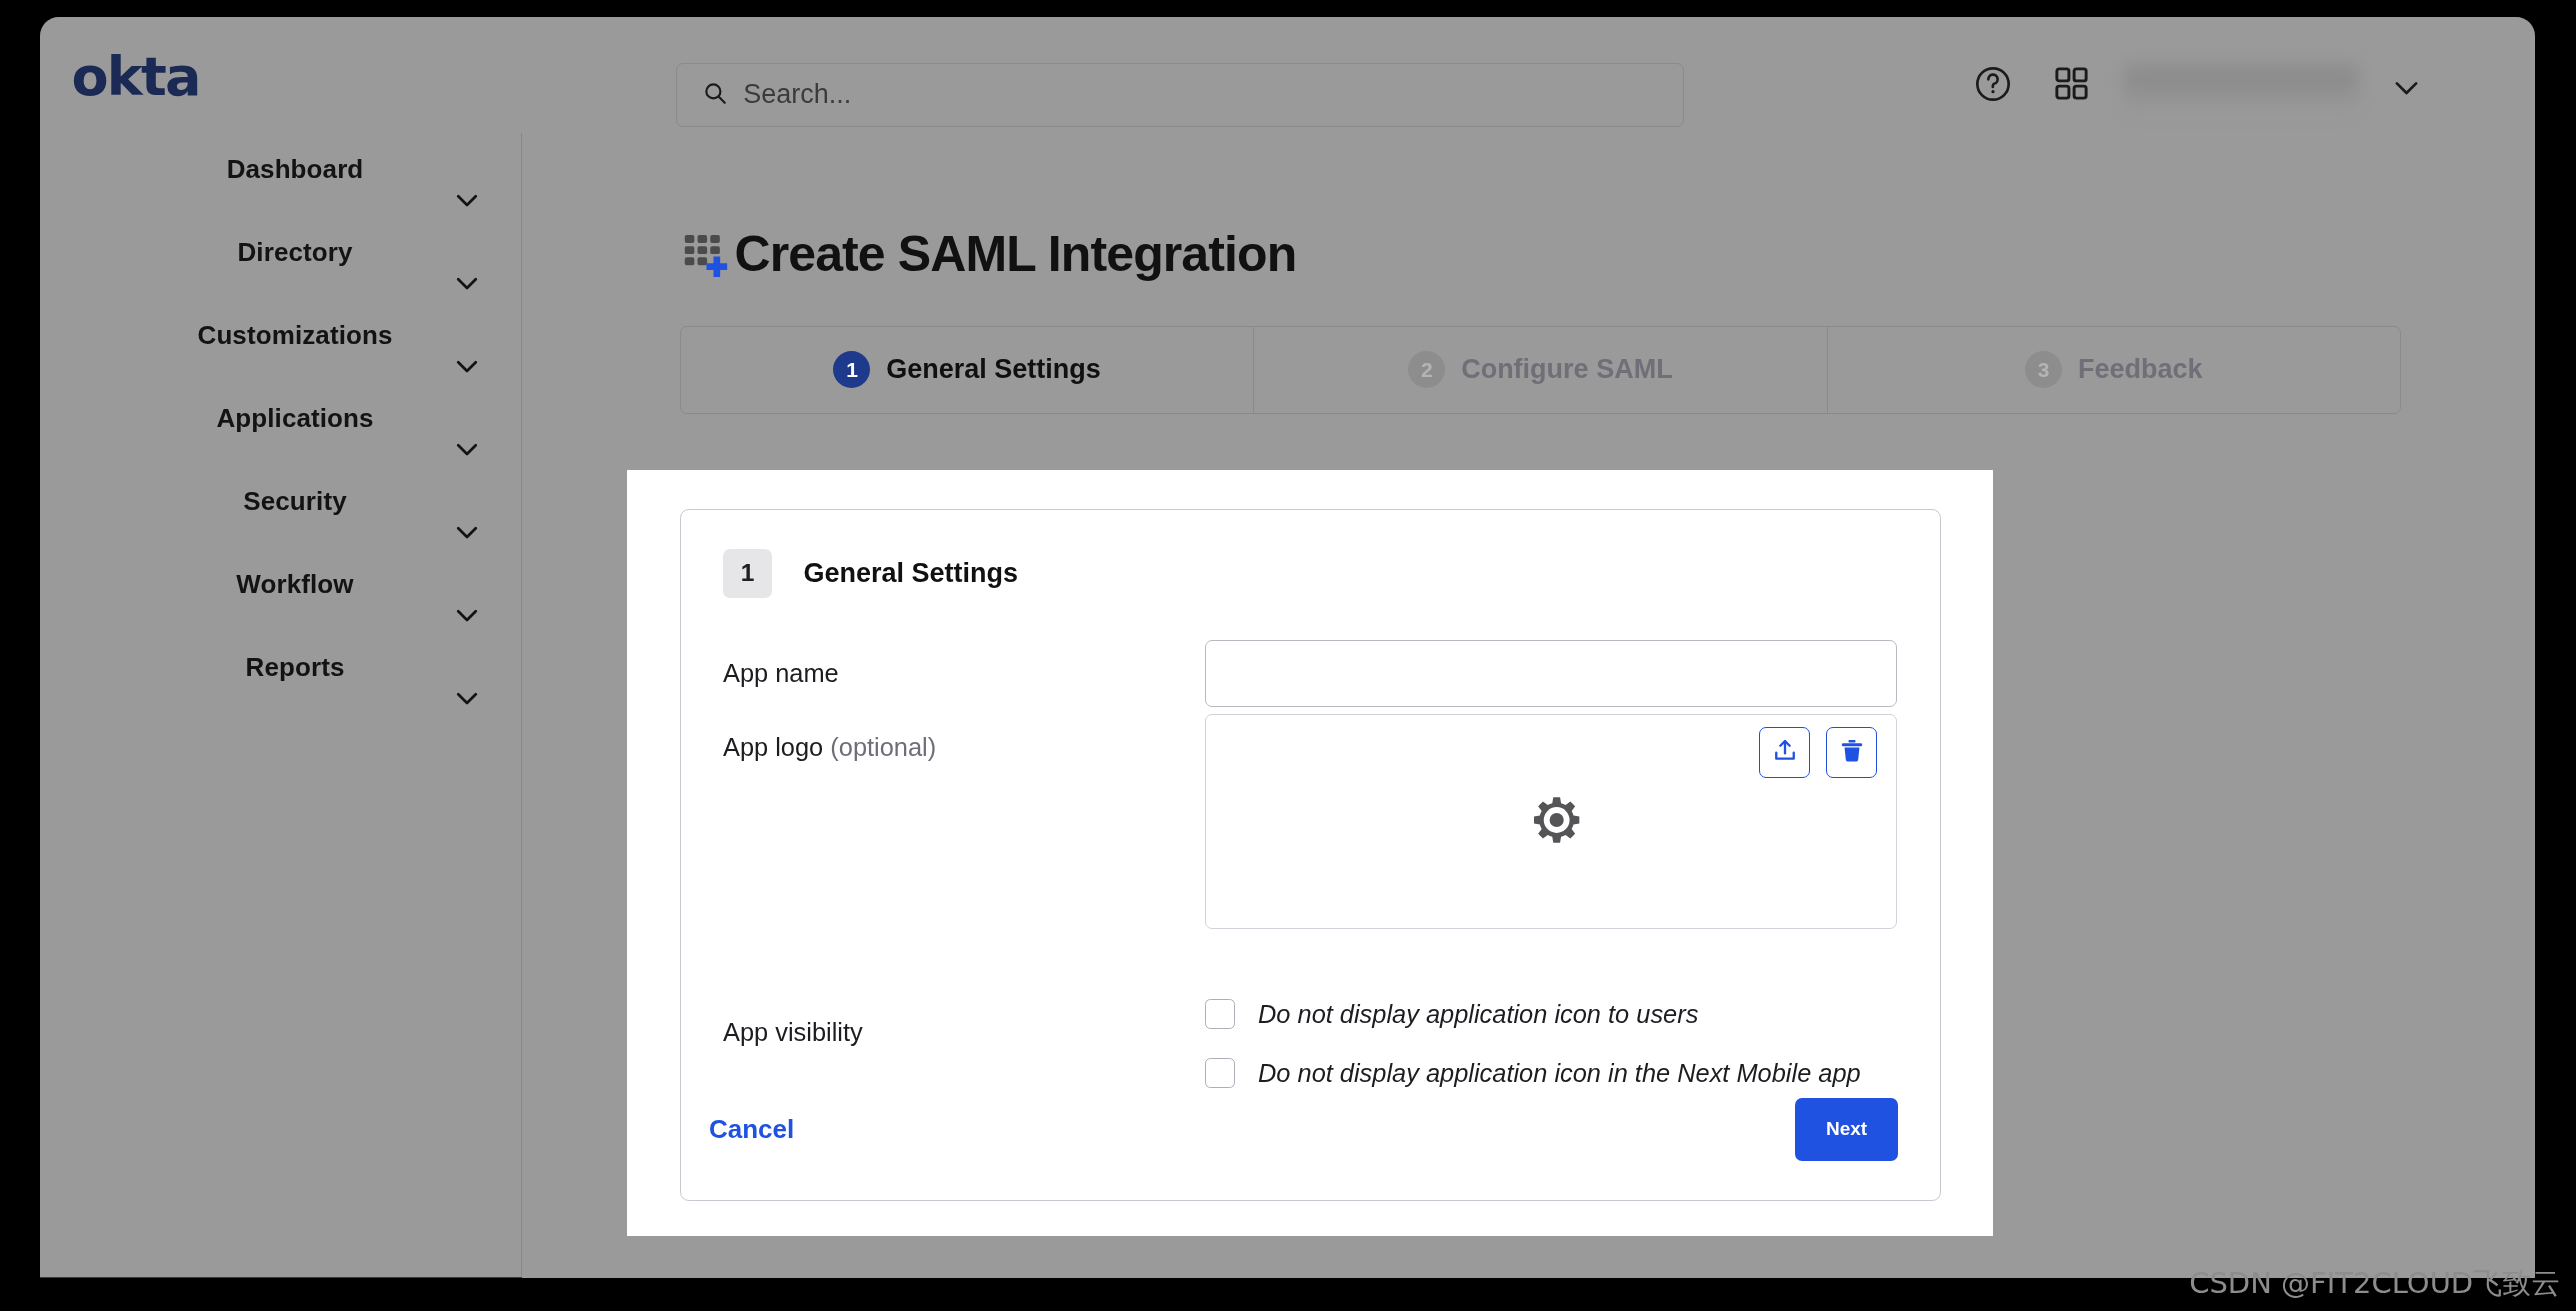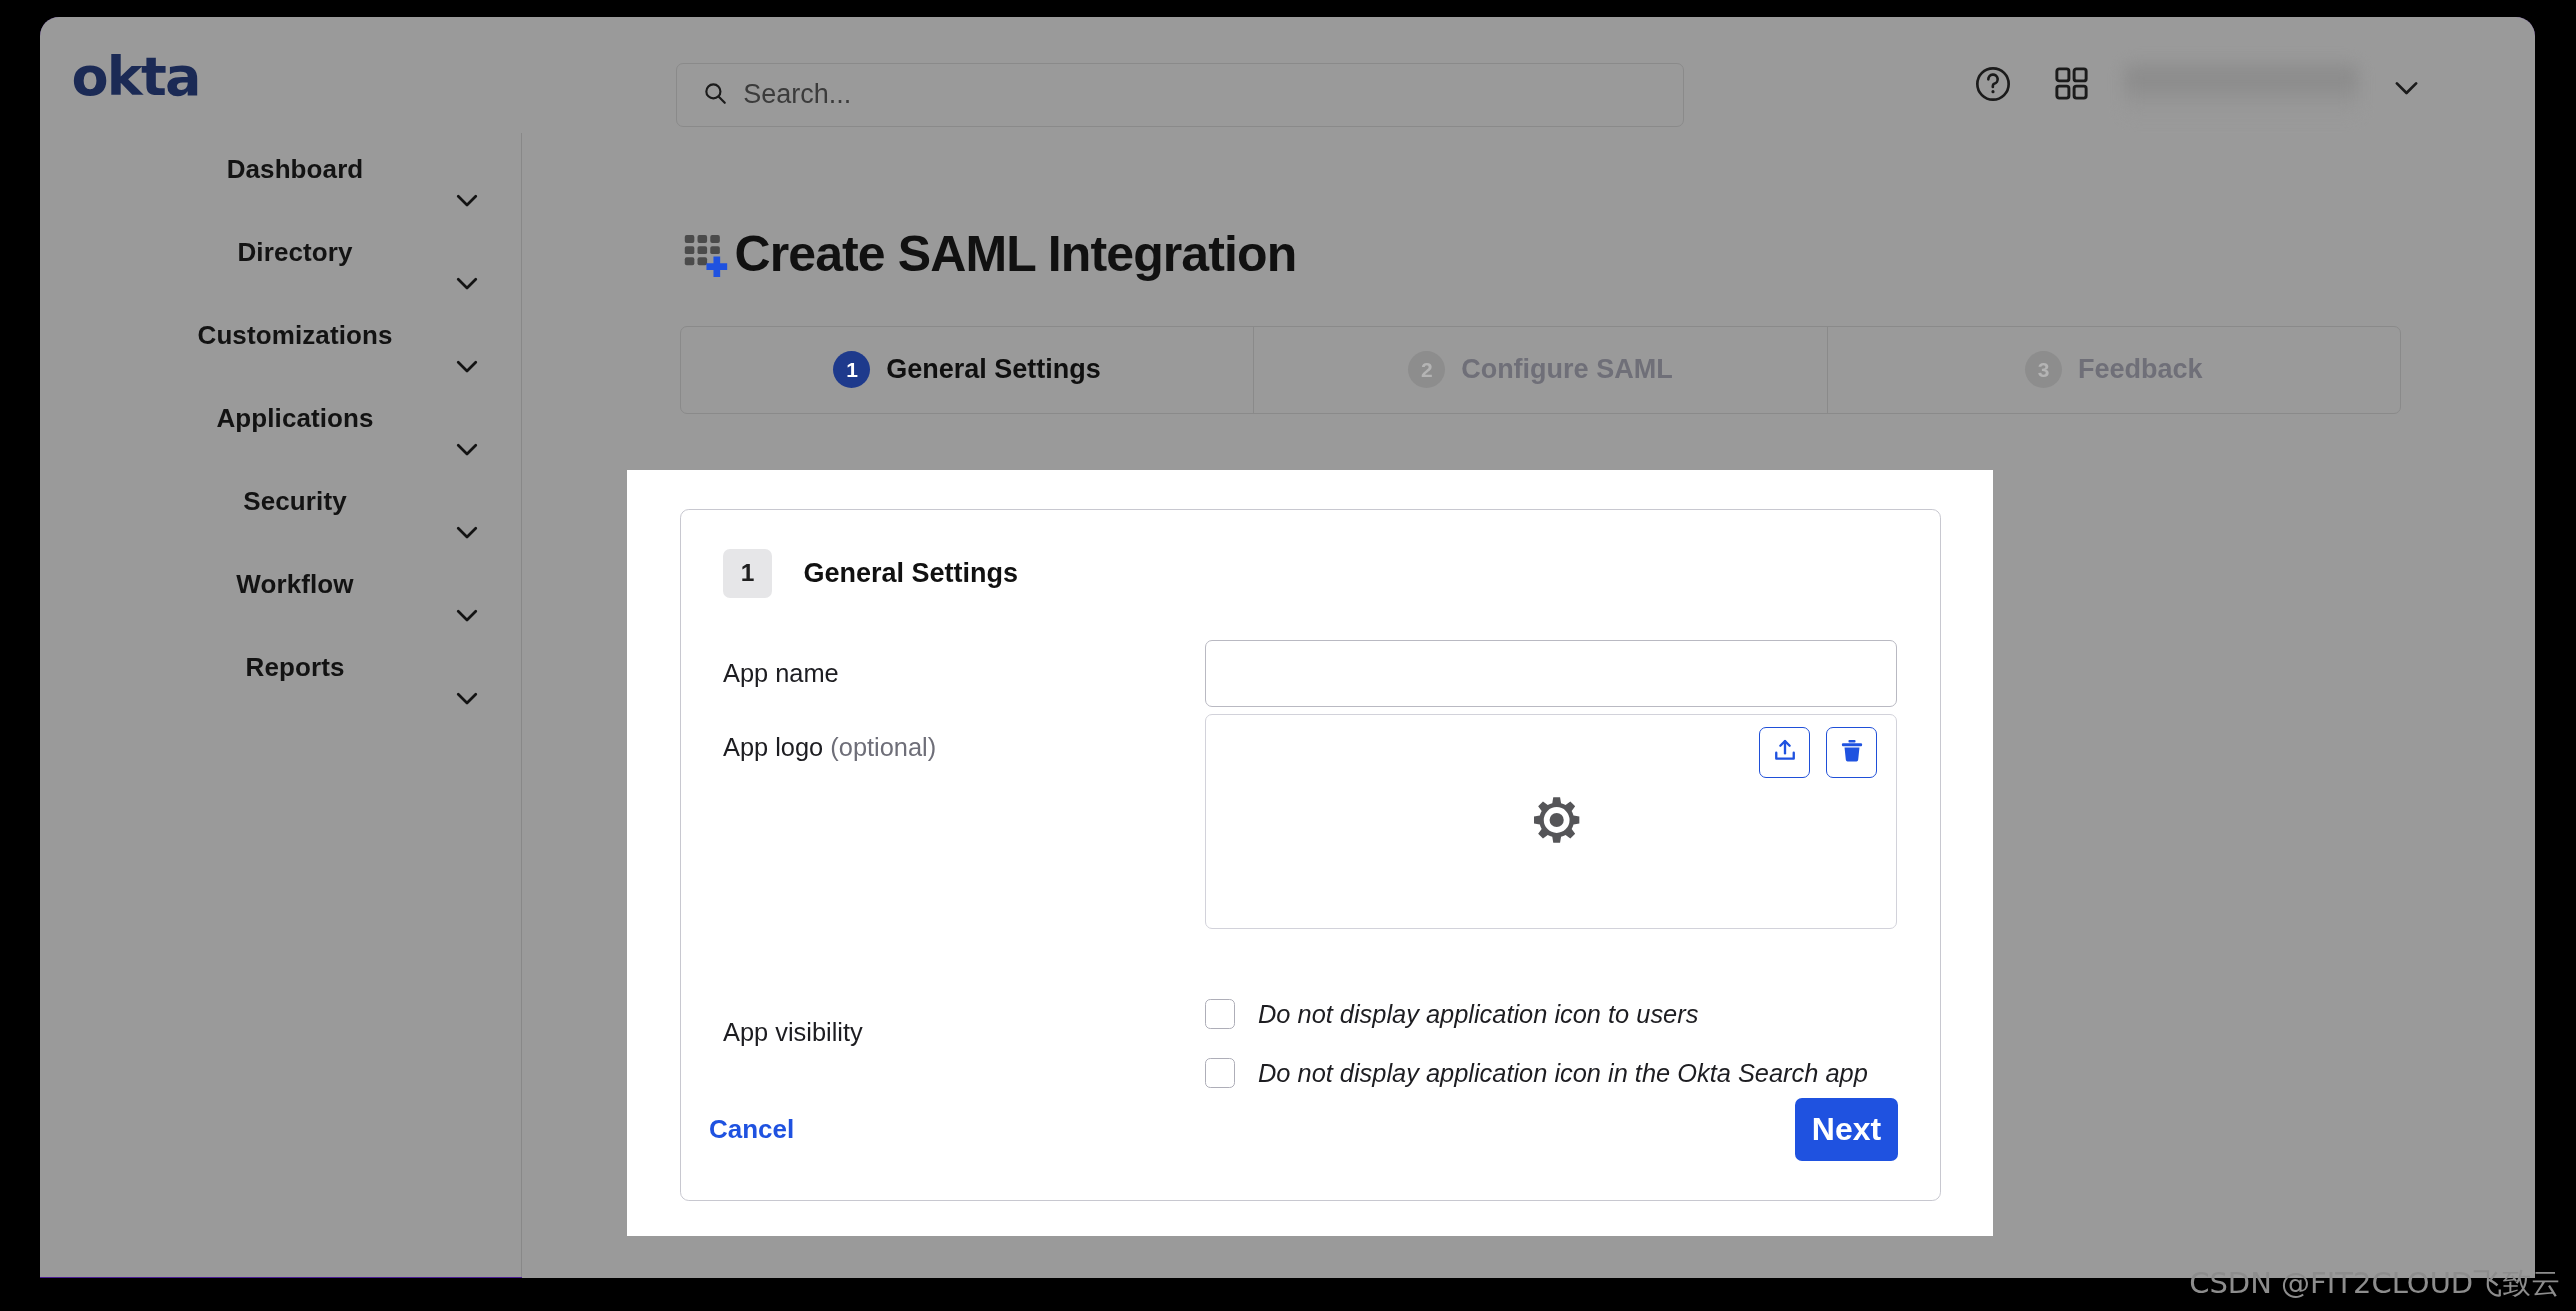--- a/index.html
+++ b/index.html
@@ -321,21 +321,21 @@
     color: #1f52e0;
     cursor: pointer;
   }
   #next-button {
     width: 103px;
     height: 63px;
     background: #1f52e0;
     border: none;
     border-radius: 7px;
     color: #ffffff;
-    font-size: 32px;
+    font-size: 19px;
     font-weight: 700;
     cursor: pointer;
     font-family: "Liberation Sans", sans-serif;
   }
 
   
   #watermark {
     position: absolute;
     right: 15.8px;
     bottom: 7px;
@@ -553,21 +553,21 @@
         <div class="form-row" id="app-visibility-row">
           <span class="form-label">App visibility</span>
 
           <label class="checkbox-line" id="visibility-check-1">
             <span class="cbox"></span>
             <span class="cbox-label">Do not display application icon to users</span>
           </label>
 
           <label class="checkbox-line" id="visibility-check-2">
             <span class="cbox"></span>
-            <span class="cbox-label">Do not display application icon in the Okta Search app</span>
+            <span class="cbox-label">Do not display application icon in the Next Mobile app</span>
           </label>
         </div>
 
         <div id="card-footer">
           <a id="cancel-link">Cancel</a>
           <button id="next-button">Next</button>
         </div>
 
       </section>
     </div>

